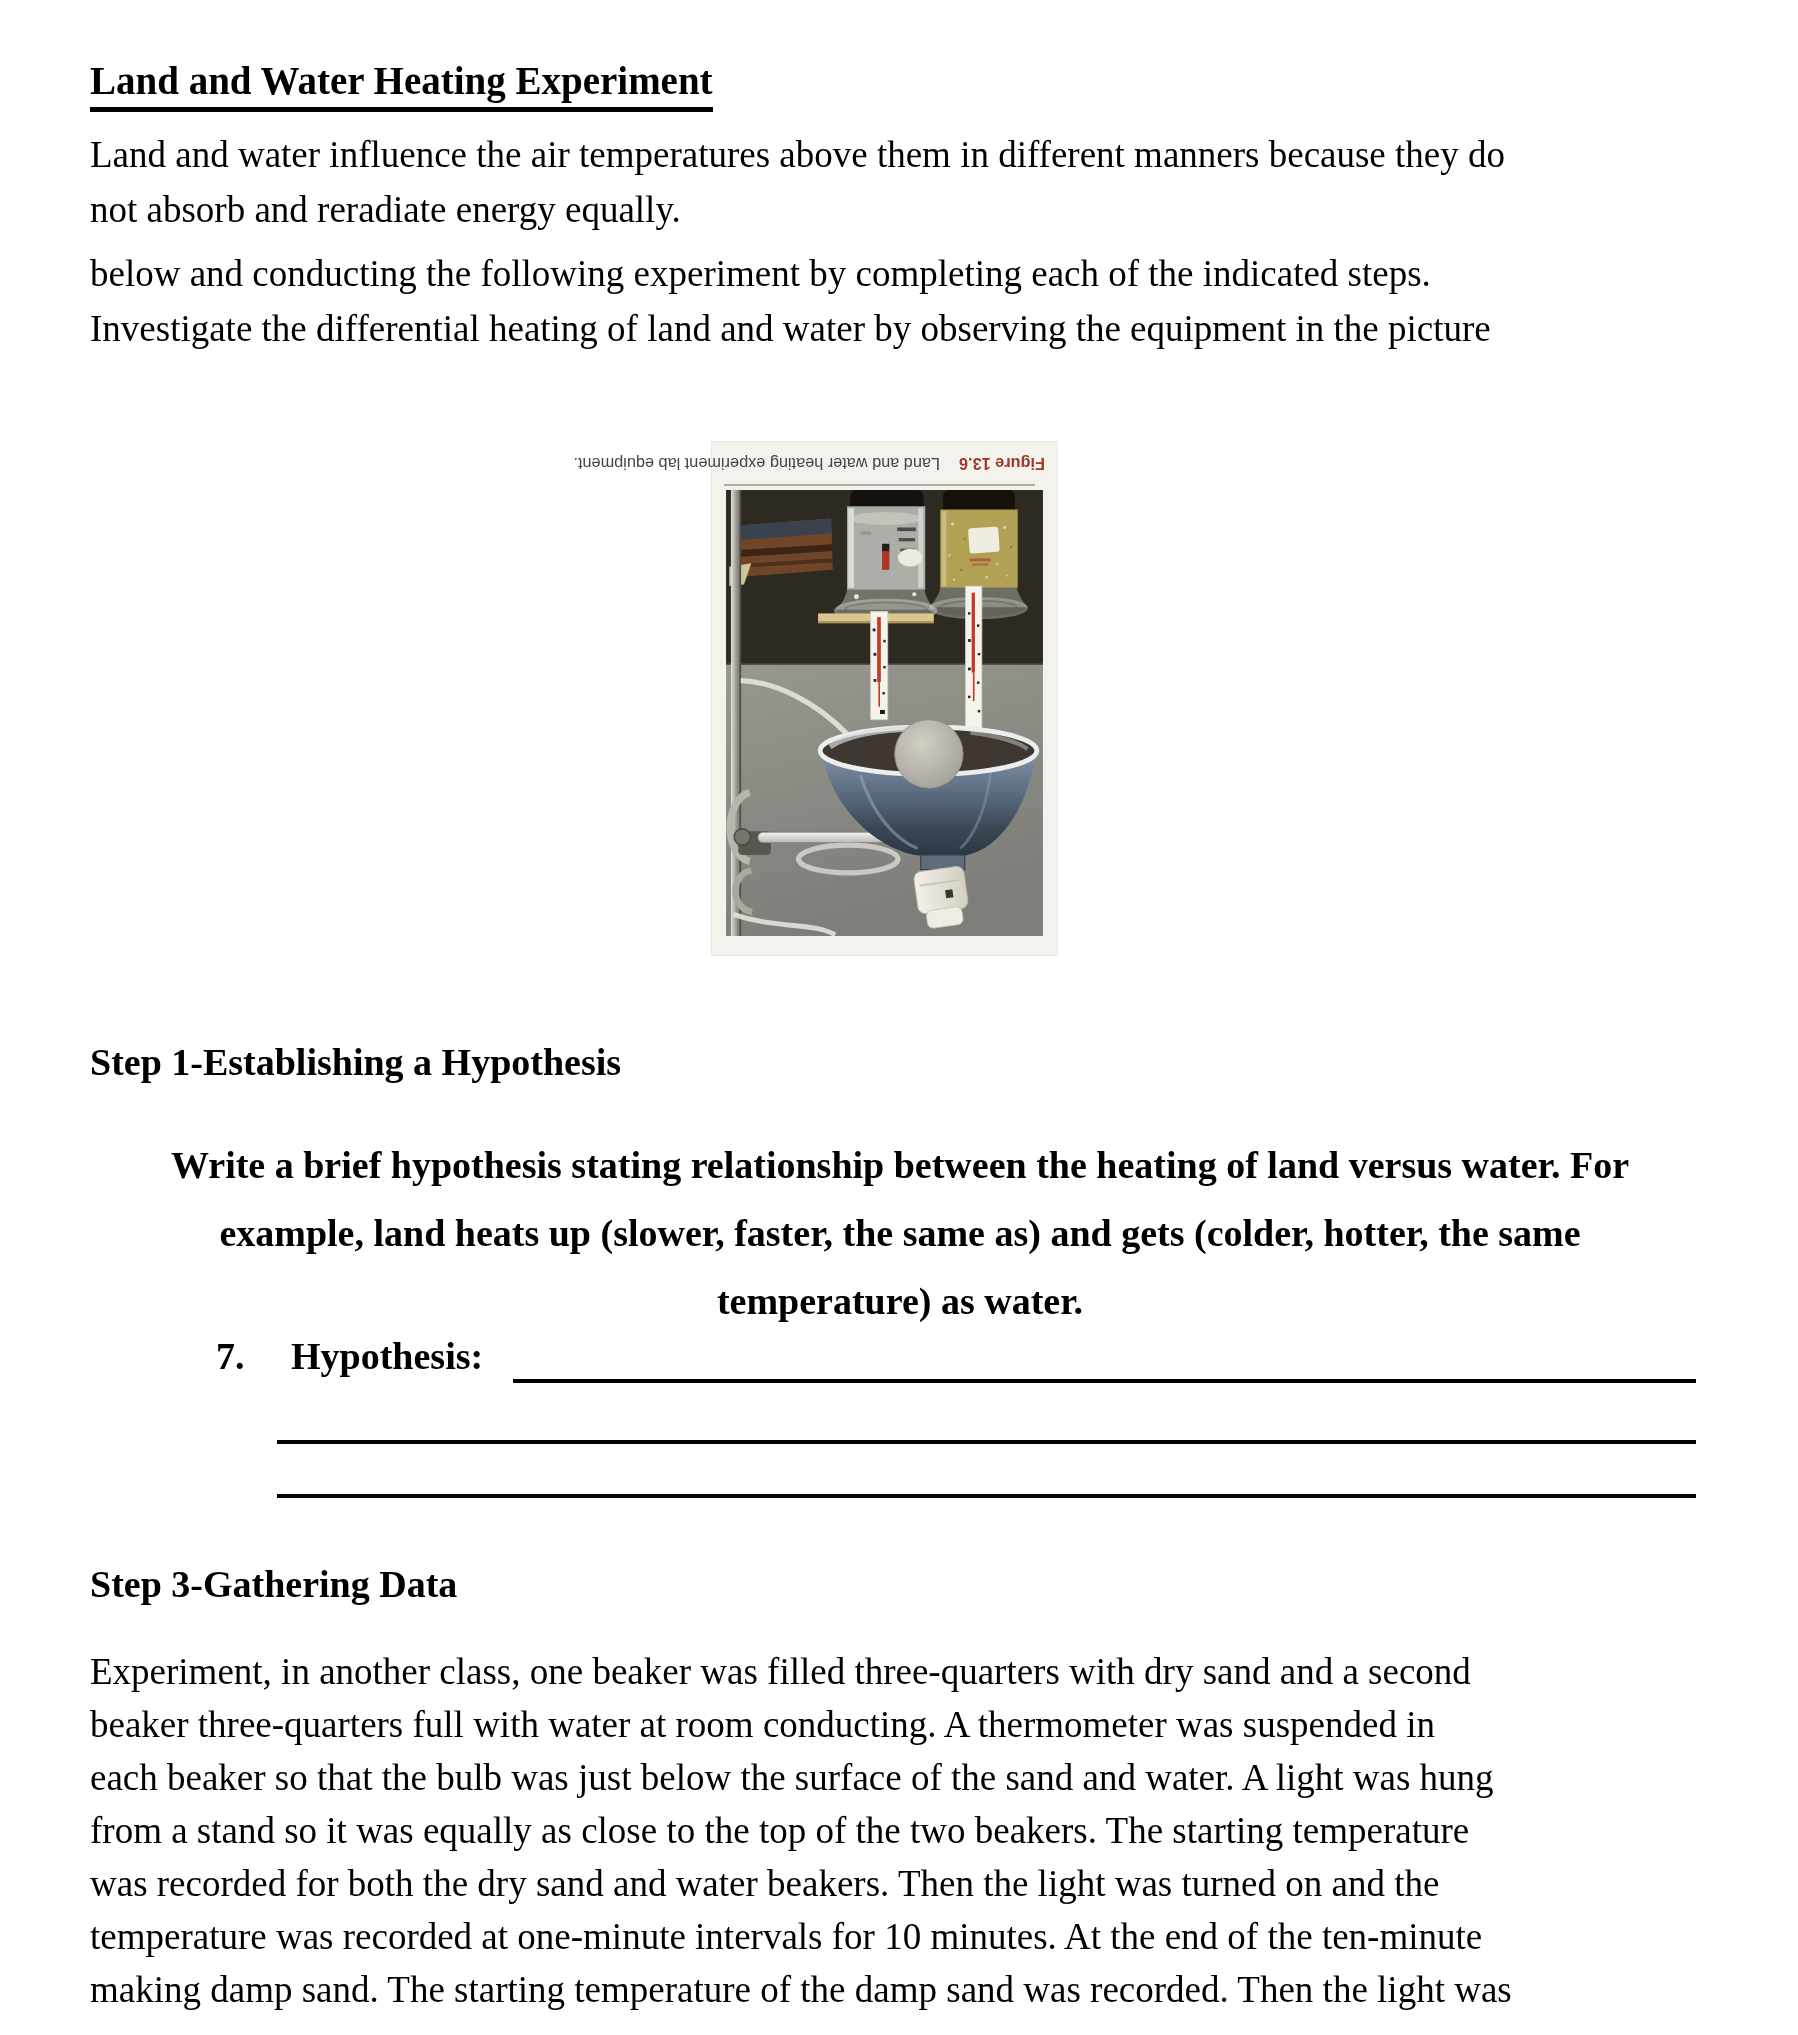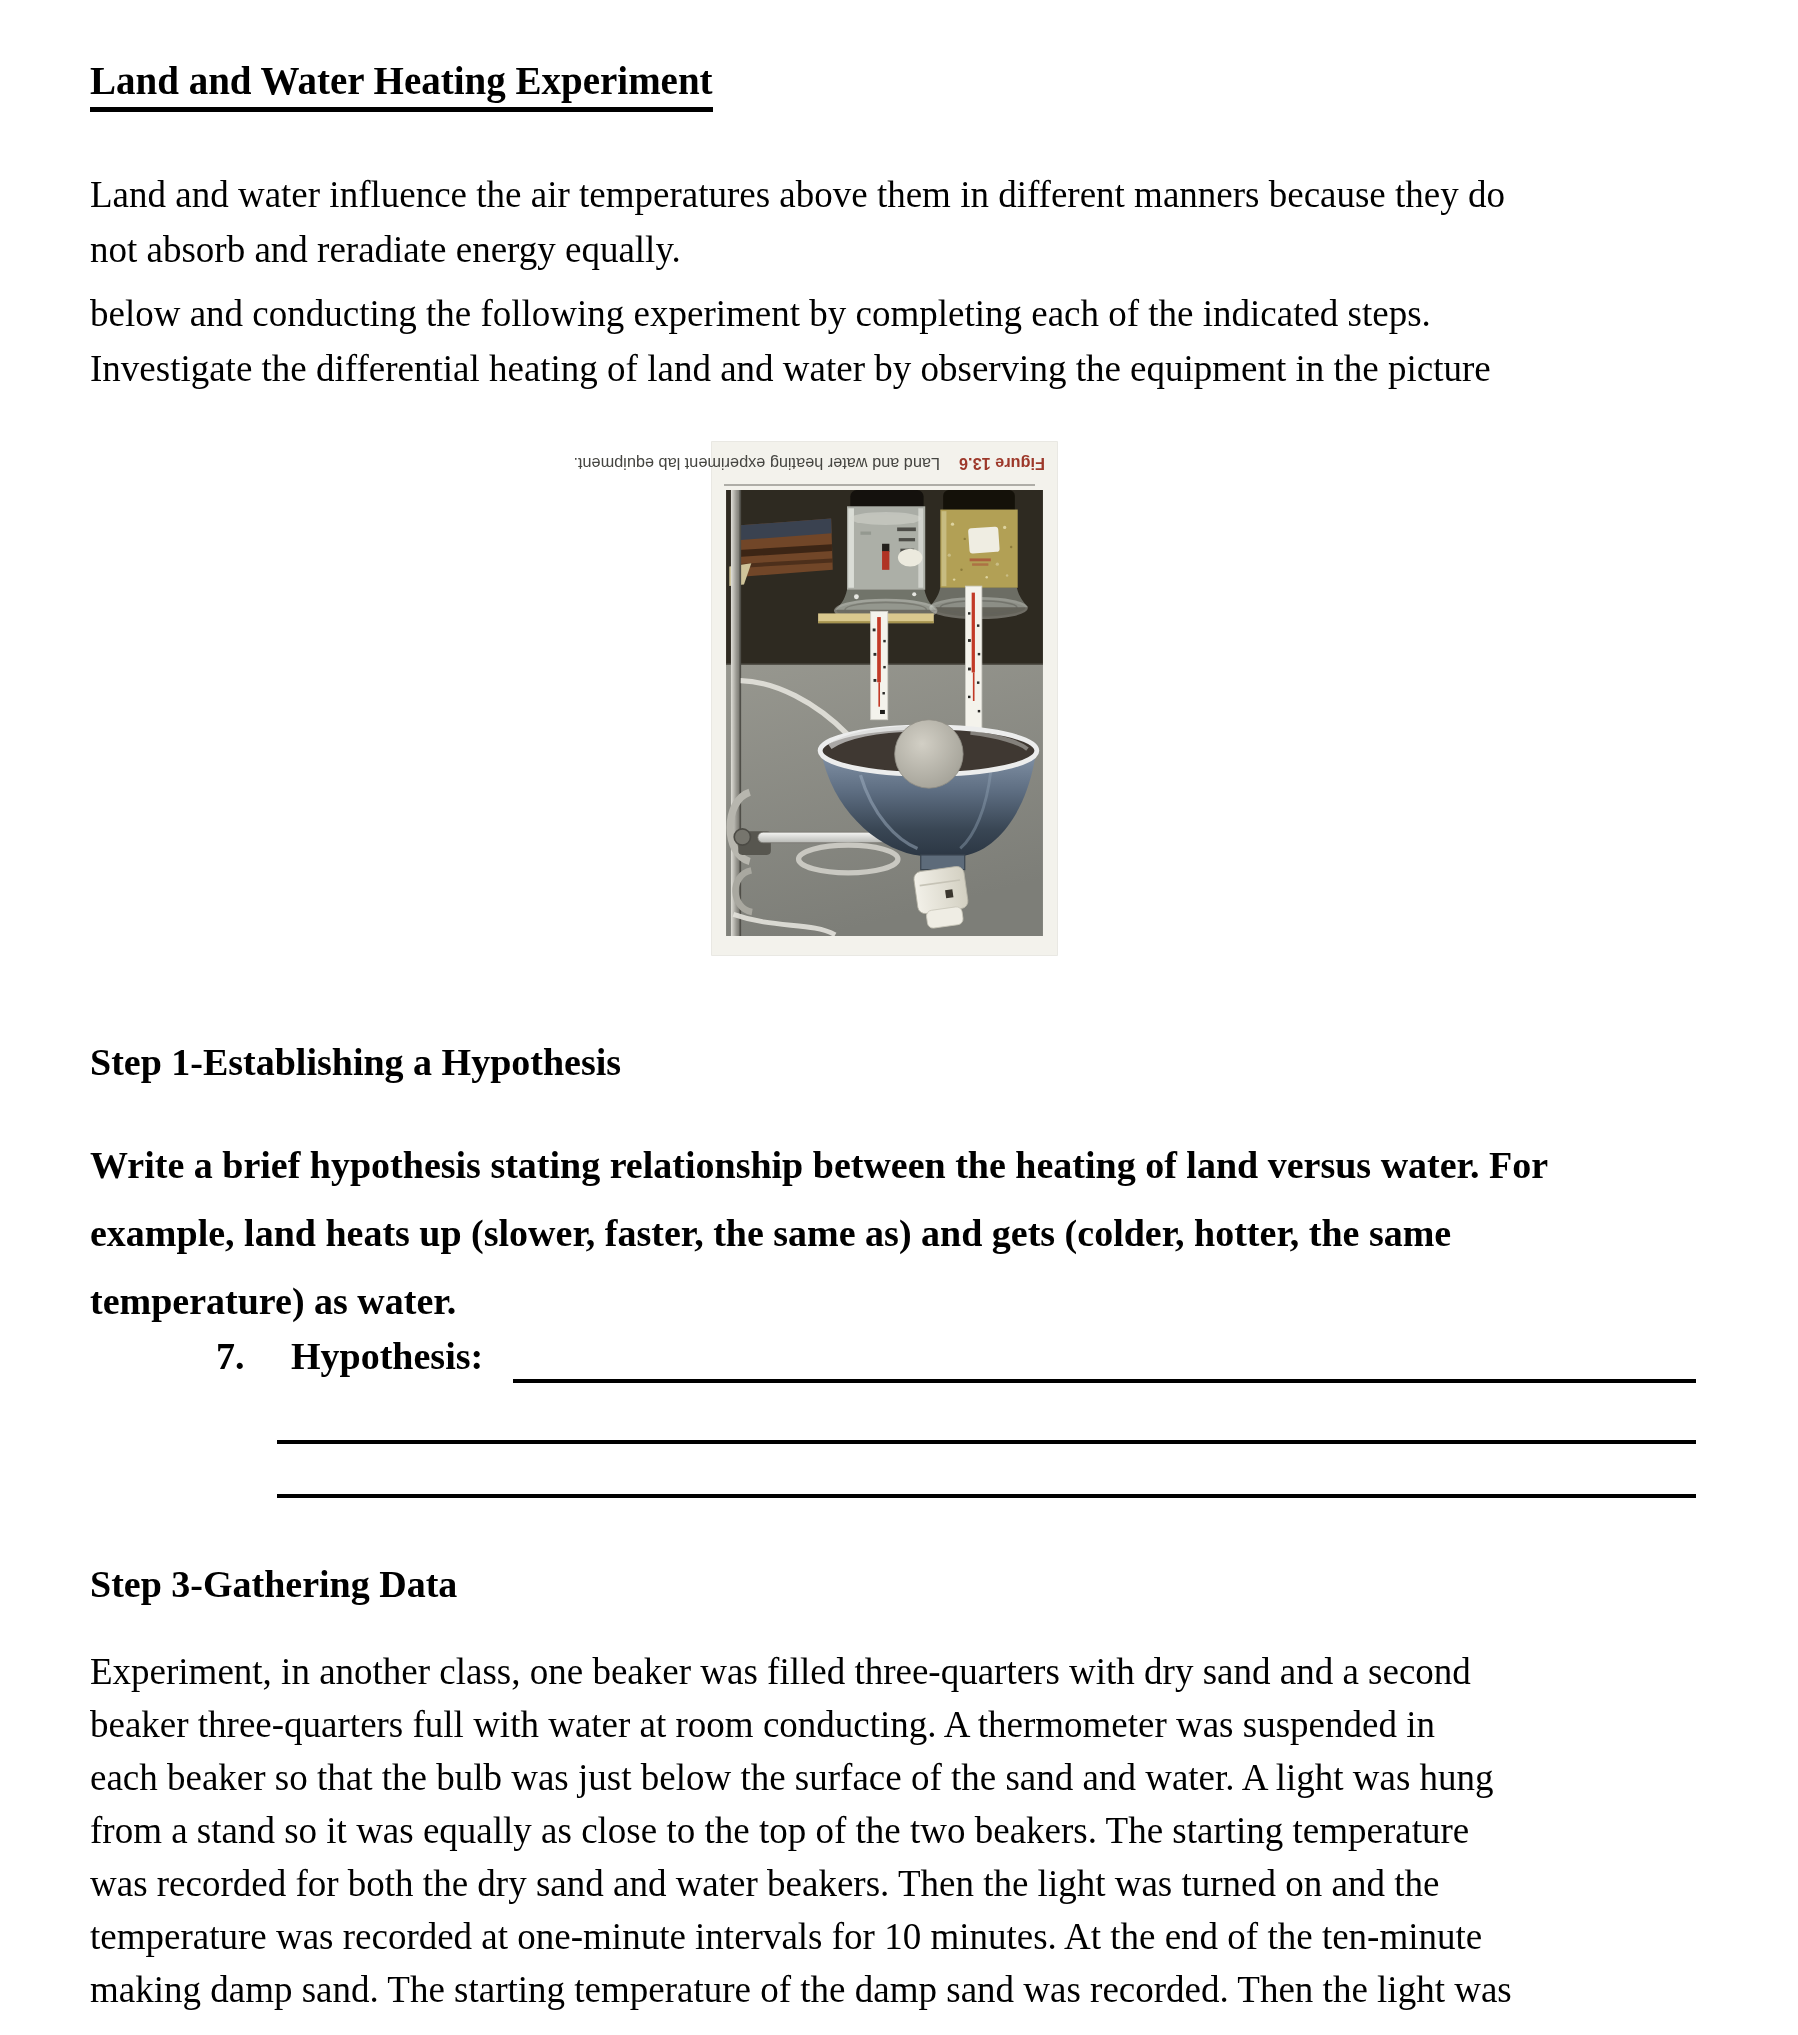--- a/index.html
+++ b/index.html
@@ -17,21 +17,21 @@
   .title{
     left:90px;top:58px;
     font-size:39px;font-weight:bold;
   }
   .title .underline{
     display:inline-block;
     border-bottom:5.7px solid #000;
     padding-bottom:4.1px;
   }
   
-  .body-par{font-size:37px;line-height:55px;left:90px;width:1620px;margin-top:40px;}
+  .body-par{font-size:37px;line-height:55px;left:90px;width:1620px;}
   .p1{top:127px;}
   .p2{top:246px;}
   
   .figure{
     left:712px;top:442px;width:345px;height:513px;
     background:#f3f2ec;
     box-shadow:0 0 0 0.8px #e4e3dd;
   }
   .fig-caption{
     position:absolute;left:12.2px;top:9px;width:321px;height:23.6px;
@@ -45,21 +45,21 @@
   .fig-rule{
     position:absolute;left:12.2px;top:42px;width:311px;height:2px;
     background:#aeada7;
   }
   .fig-photo{position:absolute;left:14px;top:48px;width:317px;height:446px;}
   
   .sec-head{font-size:38px;font-weight:bold;left:90px;}
   .h-step1{top:1040px;}
   .h-step2{top:1562px;}
   
-  .bold-par{left:90px;top:1131px;width:1620px;font-size:38px;font-weight:bold;line-height:68px;}
+  .bold-par{left:90px;top:1131px;width:1620px;font-size:38px;font-weight:bold;line-height:68px;text-align:center;}
   
   .hyp-row{left:90px;top:1334px;width:1606px;font-size:38px;font-weight:bold;}
   .hyp-num{position:absolute;left:126px;top:0;}
   .hyp-label{position:absolute;left:201px;top:0;text-align:center;}
   .rule{height:0;border-top:4.5px solid #000;}
   .hyp-line{left:513px;top:1379px;width:1183px;}
   .blank-line-2{left:277px;top:1440px;width:1419px;}
   .blank-line-3{left:277px;top:1494px;width:1419px;}
   
   .step2-par{left:90px;top:1645px;width:1624px;font-size:37px;line-height:53px;}

